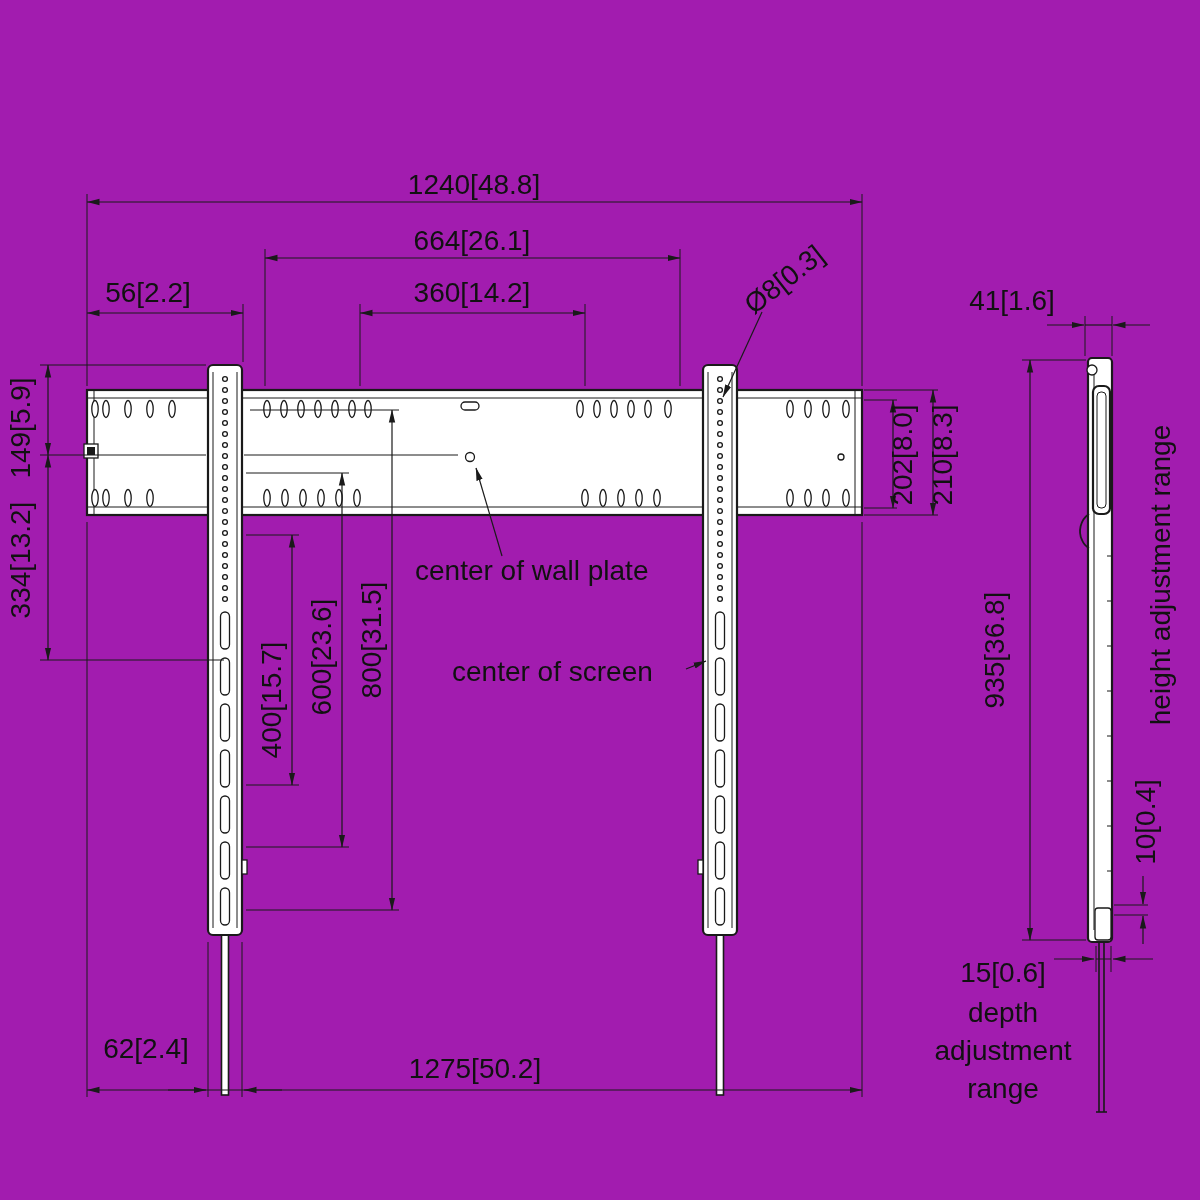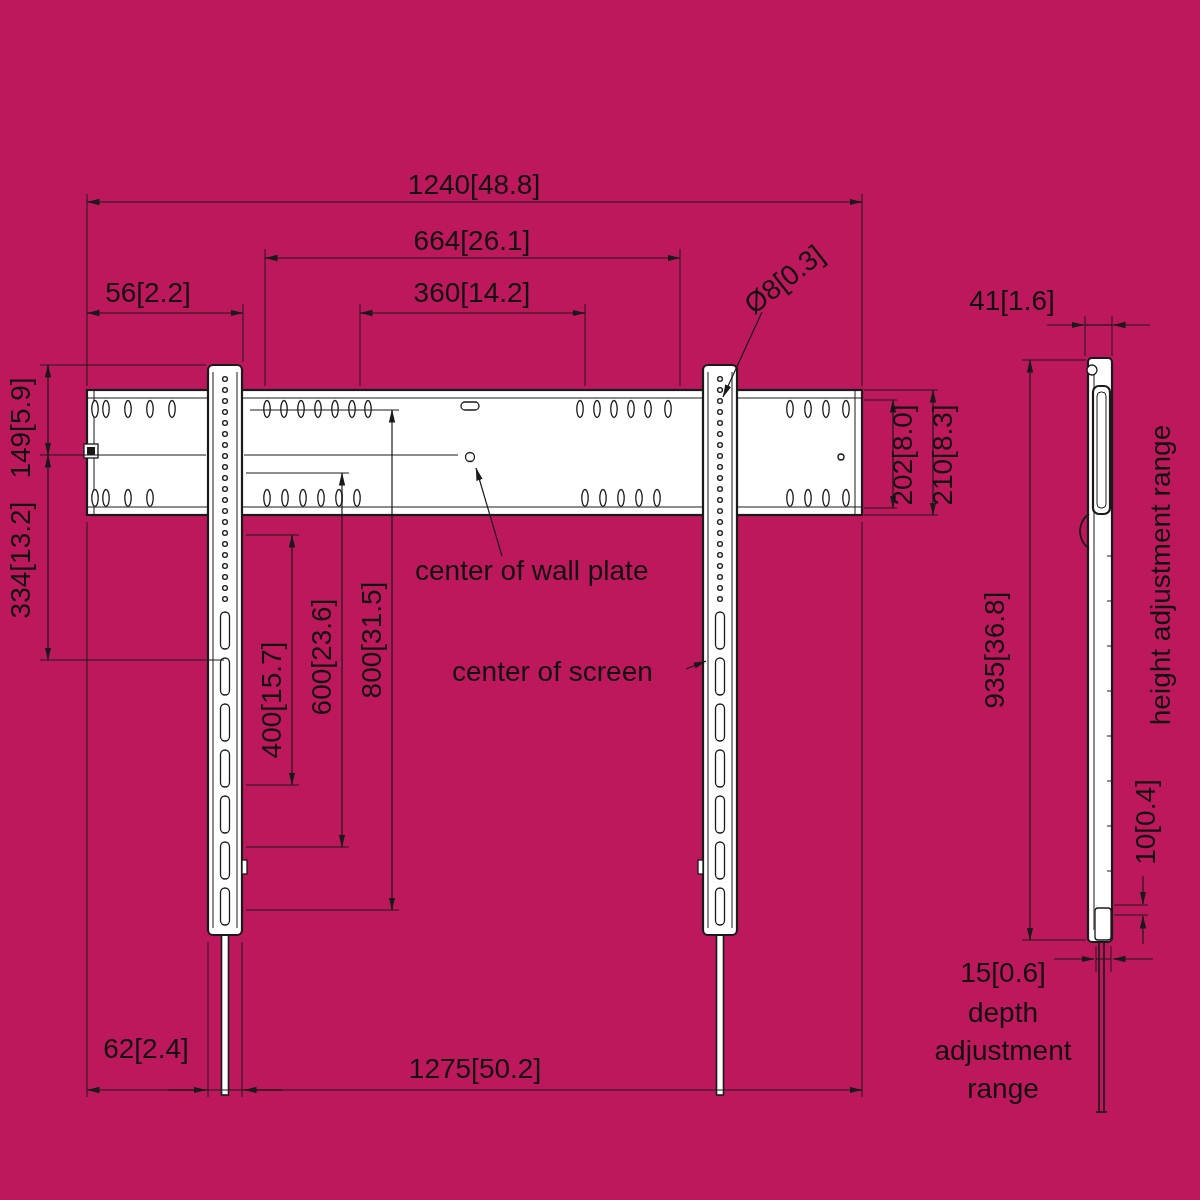--- a/index.html
+++ b/index.html
@@ -1,16 +1,16 @@
 <!DOCTYPE html>
 <html><head>
 <meta charset="utf-8">
 <style>
   html,body{margin:0;padding:0;background:#fff;}
-  #canvas{position:relative;width:1200px;height:1200px;background:#be185d;overflow:hidden;}
+  #canvas{position:relative;width:1200px;height:1200px;background:#a21caf;overflow:hidden;}
   svg{display:block;}
   .outline{fill:#fff;stroke:#1a1a1a;stroke-width:2.2;}
   .outline2{fill:#fff;stroke:#1a1a1a;stroke-width:1.6;}
   .thin{fill:none;stroke:#1a1a1a;stroke-width:1;}
   .dim{fill:none;stroke:#1a1a1a;stroke-width:1.2;}
   .hole{fill:#fff;stroke:#1a1a1a;stroke-width:1.3;}
   .dark{fill:#1a1a1a;stroke:none;}
   .t{font-family:"Liberation Sans","DejaVu Sans",sans-serif;font-size:28px;fill:#111;}
 </style>
 </head>

